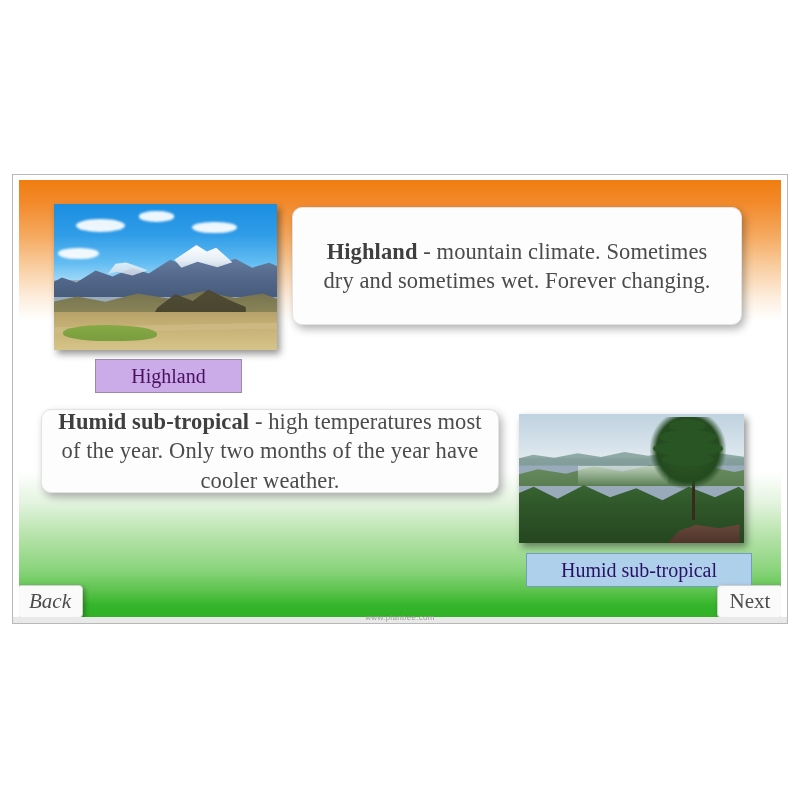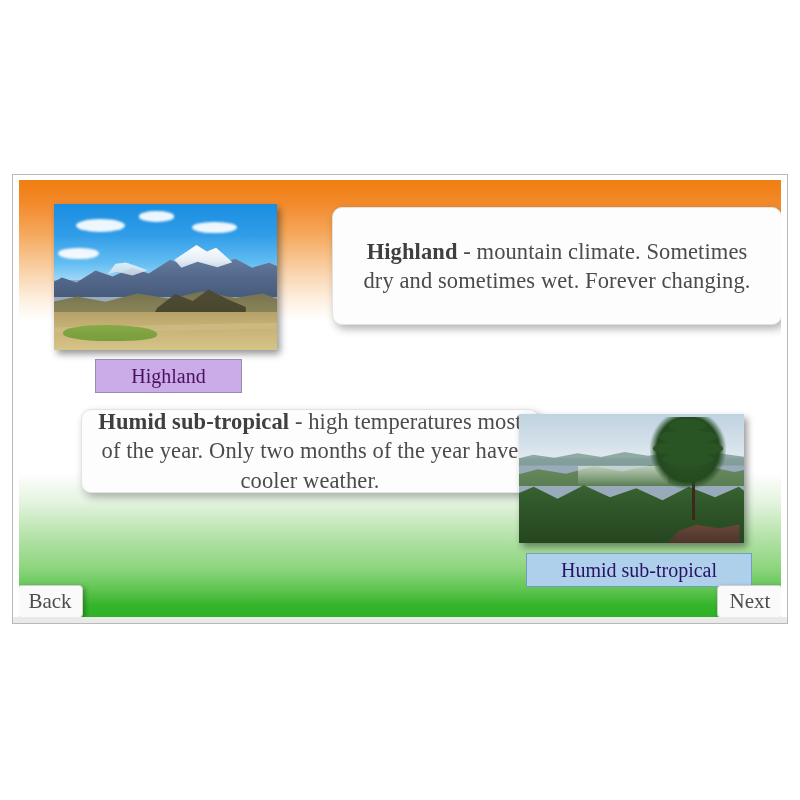--- a/index.html
+++ b/index.html
@@ -196,21 +196,20 @@
     border-radius: 10px;
     border: 1px solid #e3e3e3;
     box-shadow: 3px 4px 8px rgba(0,0,0,0.30);
     box-sizing: border-box;
     display: flex;
     align-items: center;
     justify-content: center;
     text-align: center;
     color: #4b4b4b;
     font-family: "Liberation Serif", "DejaVu Serif", serif;
-    margin-left: 40px;
   }
   .card-highland {
     left: 273px;
     top: 27px;
     width: 450px;
     height: 118px;
     padding: 6px 16px;
   }
   .card-humid {
     left: 22px;
@@ -271,20 +270,21 @@
     font-family: "Liberation Serif", "DejaVu Serif", serif;
     font-size: 21px;
     color: #4d4d4d;
     cursor: pointer;
   }
   .btn-back {
     left: -2px;
     top: 405px;
     width: 66px;
     height: 33px;
+    font-style: italic;
   }
   .btn-next {
     right: -2px;
     top: 405px;
     width: 66px;
     height: 33px;
   }
 
   
   .watermark {
@@ -364,16 +364,17 @@
         <span>Back</span>
       </div>
       <div class="nav-btn btn-next">
         <span>Next</span>
       </div>
 
     </div>
 
     <div class="slide-bottom-plate"></div>
 
+    <div class="watermark">www.planbee.com</div>
 
   </div>
 
 </div>
 
 </body></html>

